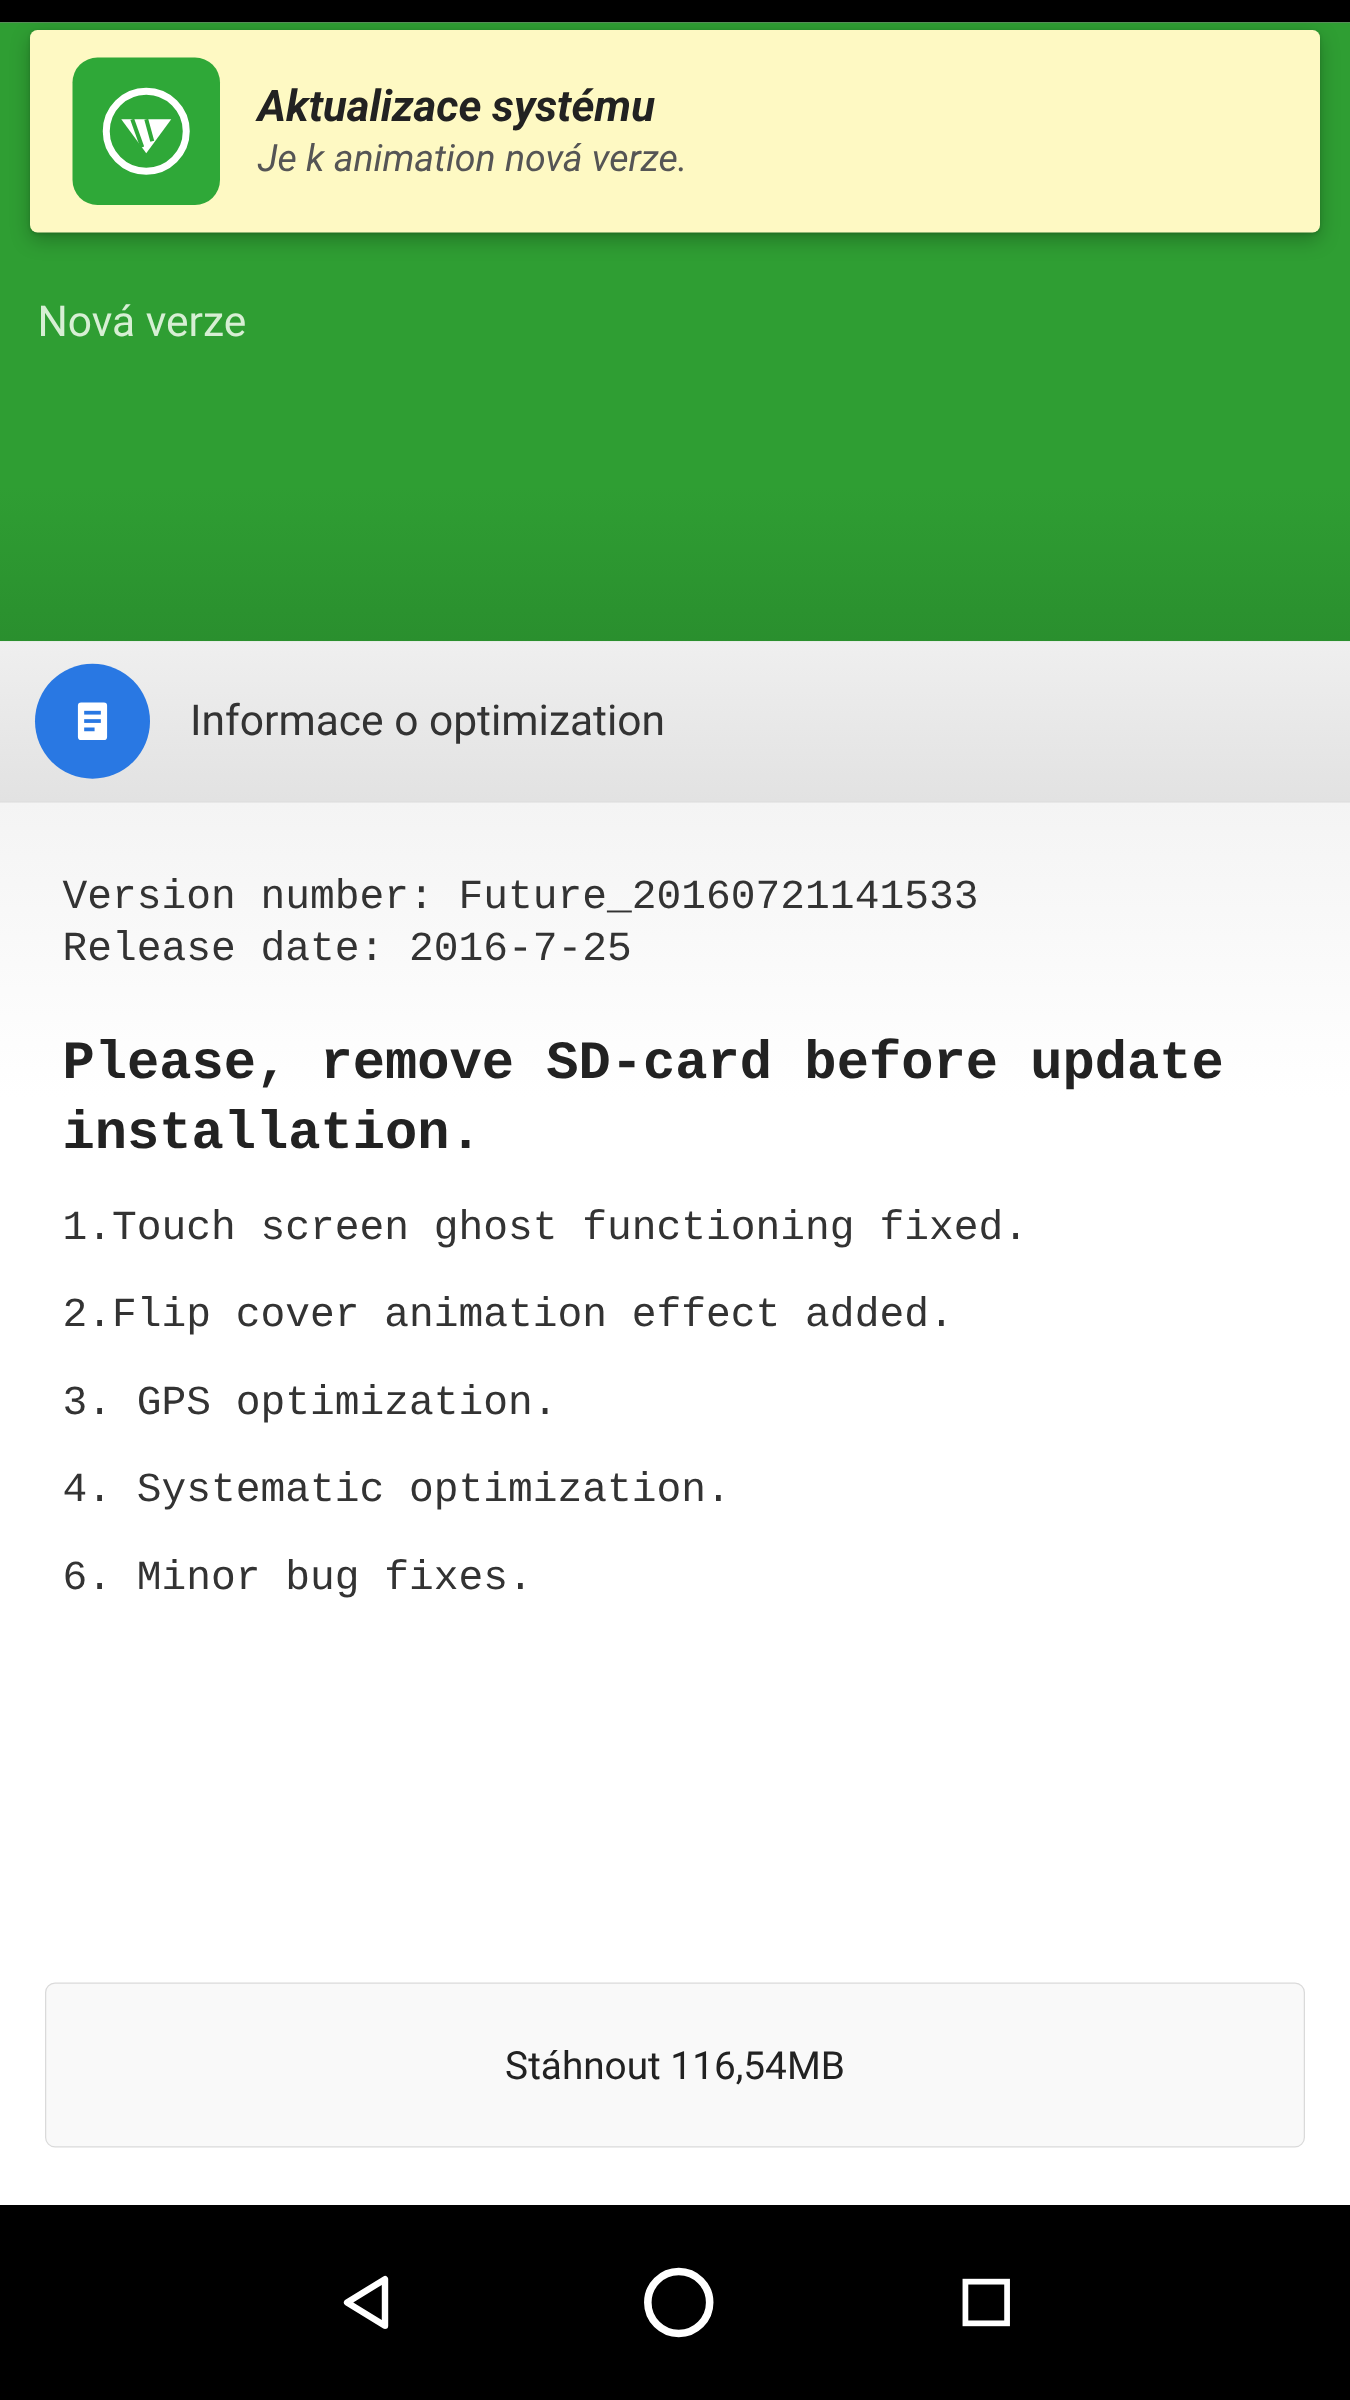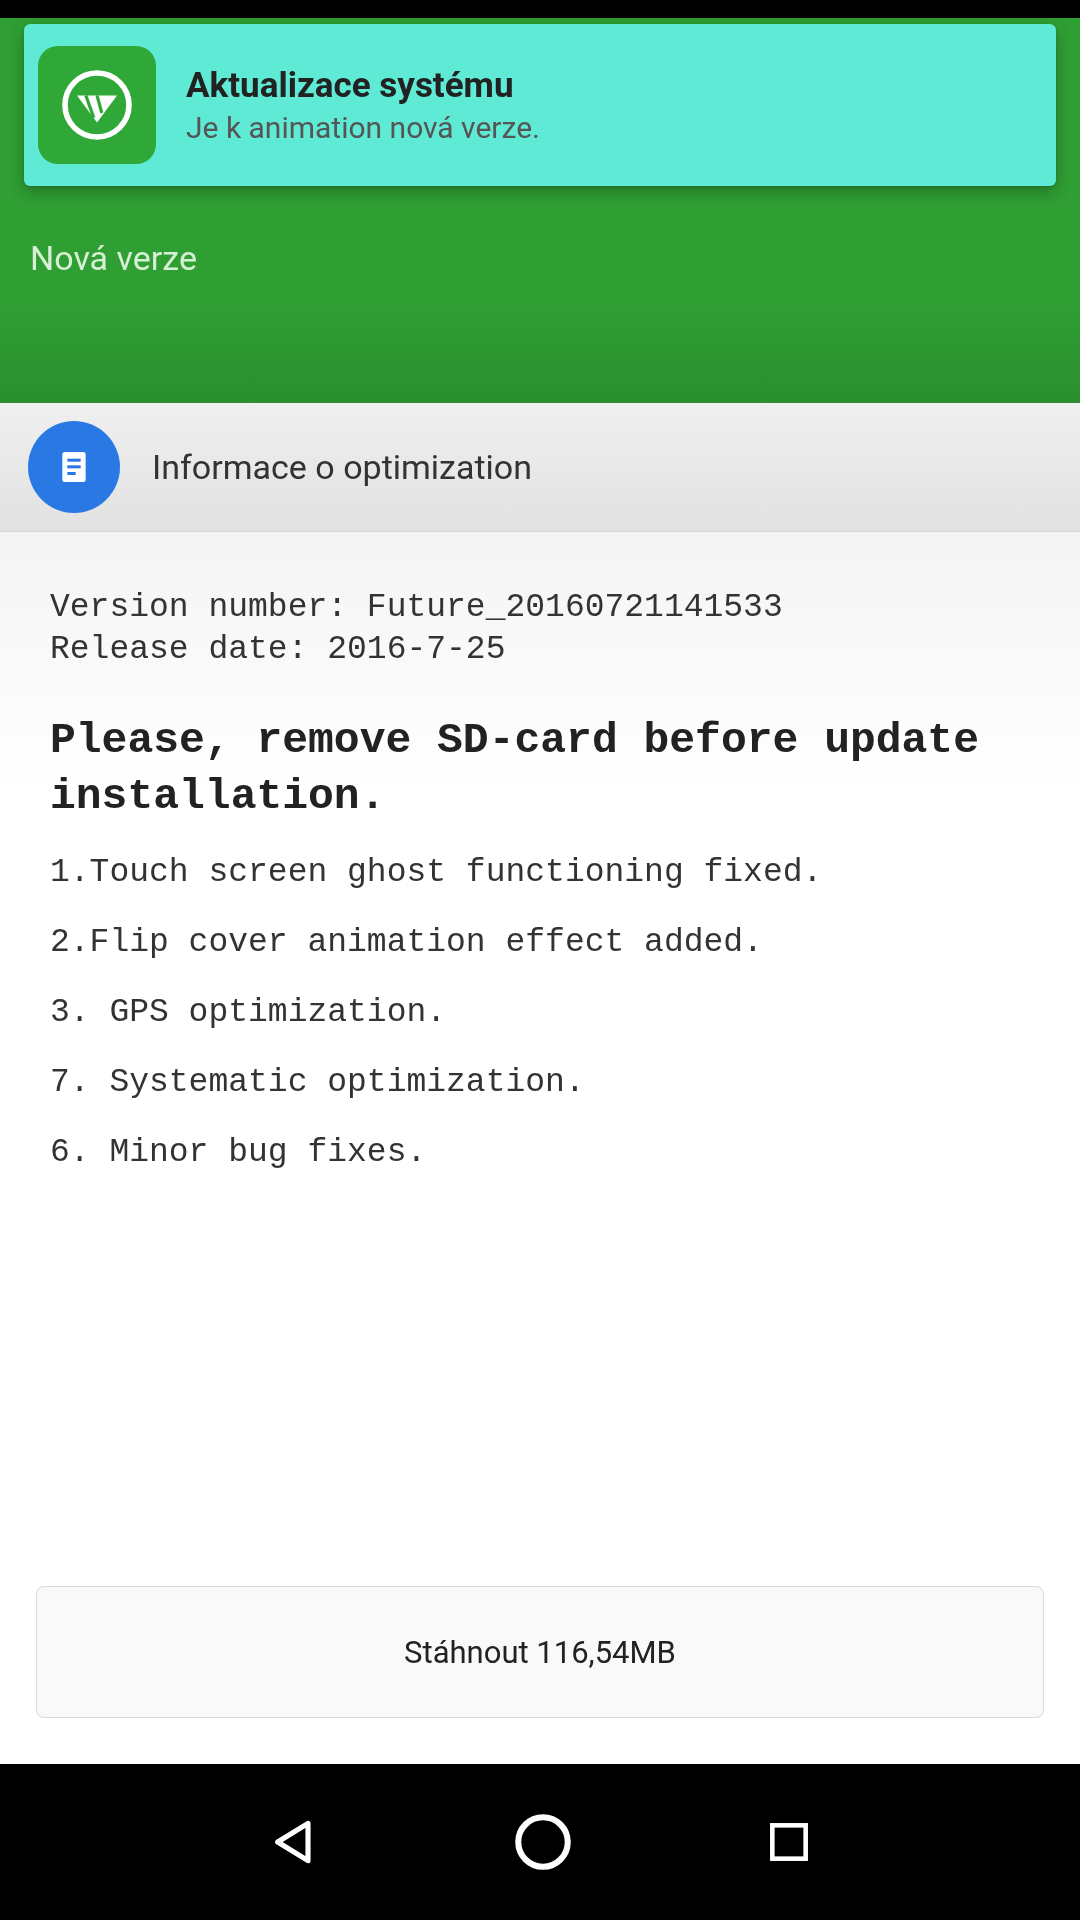--- a/index.html
+++ b/index.html
@@ -33,28 +33,29 @@
       background: #fff;
       position: relative;
       display: flex;
       flex-direction: column;
     }
     .notification-card {
       position: absolute;
       top: 6px;
       left: 24px;
       right: 24px;
-      background: #5eead4;
+      background: #fef9c3;
       border-radius: 6px;
       box-shadow: 0 6px 16px rgba(0,0,0,0.25), 0 1px 3px rgba(0,0,0,0.15);
-      padding: 22px 14px;
+      padding: 22px 34px;
       display: flex;
       align-items: center;
       gap: 30px;
       z-index: 10;
+      font-style: italic;
     }
     .app-icon {
       width: 118px;
       height: 118px;
       background: #2fa838;
       border-radius: 20px;
       display: flex;
       align-items: center;
       justify-content: center;
       flex-shrink: 0;
@@ -72,21 +73,21 @@
       font-size: 35px;
       font-weight: 700;
       color: #222;
     }
     .notification-subtitle {
       font-size: 30px;
       color: #555;
       font-weight: 400;
     }
     .green-header {
-      height: 385px;
+      height: 495px;
       background: linear-gradient(180deg, #2f9e33 0%, #2f9e33 75%, #2a8f2e 100%);
       padding: 220px 30px 0 30px;
     }
     .header-title {
       font-size: 34px;
       color: #d7efd4;
       font-weight: 400;
     }
     .section-header {
       background: linear-gradient(180deg, #efefef 0%, #e2e2e2 100%);
@@ -213,21 +214,21 @@
       <div class="section-title">Informace o optimization</div>
     </div>
 
     <div class="info-body">
       <div class="info-line">Version number: Future_20160721141533</div>
       <div class="info-line">Release date: 2016-7-25</div>
       <div class="info-bold">Please, remove SD-card before update installation.</div>
       <div class="changelog-item">1.Touch screen ghost functioning fixed.</div>
       <div class="changelog-item">2.Flip cover animation effect added.</div>
       <div class="changelog-item">3. GPS optimization.</div>
-      <div class="changelog-item">7. Systematic optimization.</div>
+      <div class="changelog-item">4. Systematic optimization.</div>
       <div class="changelog-item">6. Minor bug fixes.</div>
     </div>
 
     <div class="download-area">
       <div class="download-button">Stáhnout  116,54MB</div>
     </div>
 
   </div>
 
   <div class="nav-bar">

